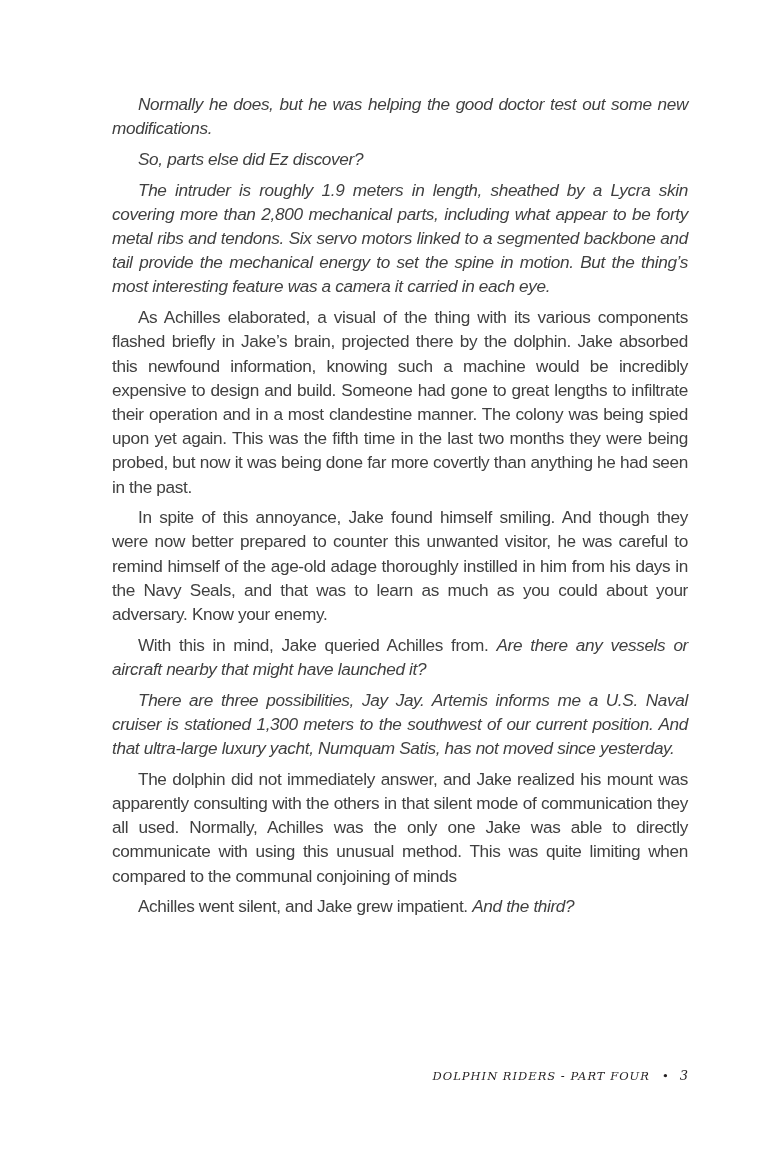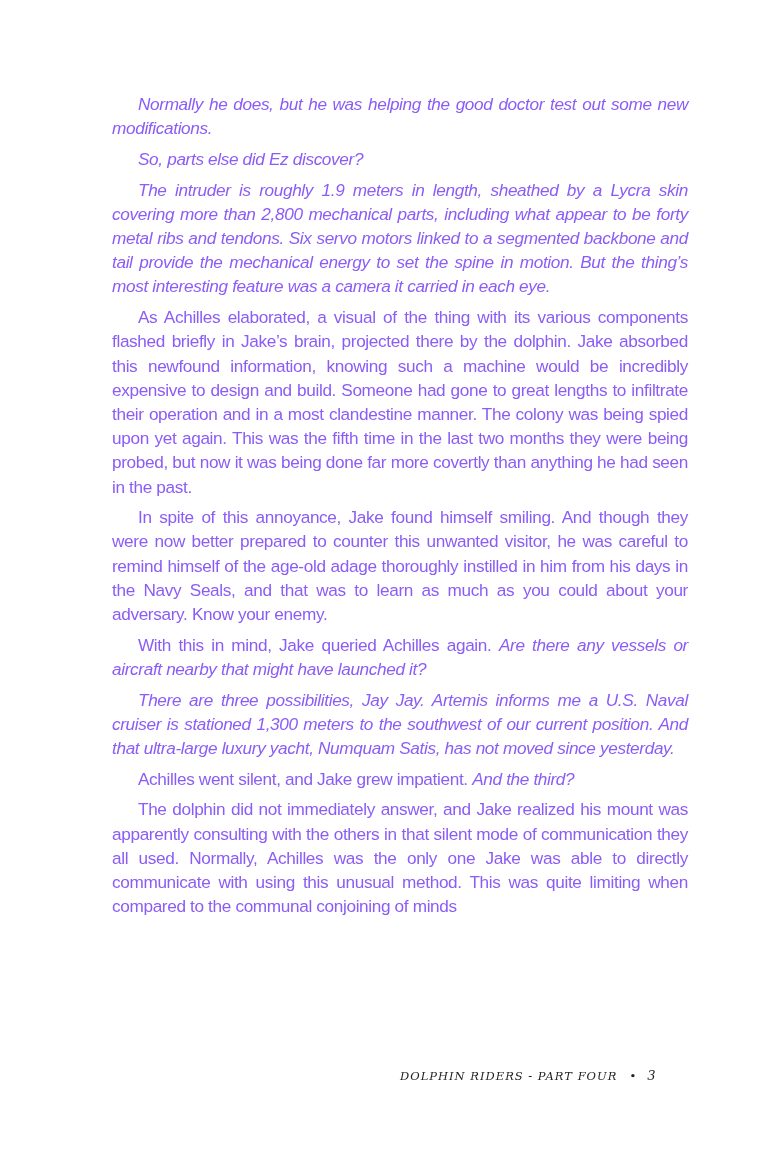--- a/index.html
+++ b/index.html
@@ -5,53 +5,54 @@
   html, body { margin: 0; padding: 0; background: #ffffff; }
   body { width: 768px; height: 1152px; position: relative; overflow: hidden; }
   .page {
     position: absolute;
     left: 112px;
     top: 92px;
     width: 576px;
     font-family: "Liberation Sans", sans-serif;
     font-size: 17.2px;
     line-height: 24.2px;
-    color: #8b5cf6;
+    color: #404040;
     letter-spacing: -0.35px;
   }
   .para {
     margin: 0 0 6.5px 0;
     text-indent: 26px;
     text-align: justify;
   }
   .it { font-style: italic; }
   .footer {
     position: absolute;
     left: 400px;
     top: 1068px;
     width: 288px;
+    text-align: right;
     font-family: "DejaVu Serif", serif;
     font-style: italic;
     font-size: 11.5px;
     letter-spacing: 1px;
     color: #231f20;
   }
   .footer .dot { margin: 0 10px 0 12px; font-style: normal; }
   .footer .num { font-size: 13px; letter-spacing: 0; }
 </style>
 </head>
 <body>
 
 <div class="page">
   <p class="para"><span class="it">Normally he does, but he was helping the good doctor test out some new modifications.</span></p>
   <p class="para"><span class="it">So, parts else did Ez discover?</span></p>
   <p class="para"><span class="it">The intruder is roughly 1.9 meters in length, sheathed by a Lycra skin covering more than 2,800 mechanical parts, including what appear to be forty metal ribs and tendons. Six servo motors linked to a segmented backbone and tail provide the mechanical energy to set the spine in motion. But the thing’s most interesting feature was a camera it carried in each eye.</span></p>
   <p class="para"><span>As Achilles elaborated, a visual of the thing with its various components flashed briefly in Jake’s brain, projected there by the dolphin. Jake absorbed this newfound information, knowing such a machine would be incredibly expensive to design and build. Someone had gone to great lengths to infiltrate their operation and in a most clandestine manner. The colony was being spied upon yet again. This was the fifth time in the last two months they were being probed, but now it was being done far more covertly than anything he had seen in the past.</span></p>
   <p class="para"><span>In spite of this annoyance, Jake found himself smiling. And though they were now better prepared to counter this unwanted visitor, he was careful to remind himself of the age-old adage thoroughly instilled in him from his days in the Navy Seals, and that was to learn as much as you could about your adversary. Know your enemy.</span></p>
-  <p class="para"><span>With this in mind, Jake queried Achilles again. </span><span class="it">Are there any vessels or aircraft nearby that might have launched it?</span></p>
+  <p class="para"><span>With this in mind, Jake queried Achilles from. </span><span class="it">Are there any vessels or aircraft nearby that might have launched it?</span></p>
   <p class="para"><span class="it">There are three possibilities, Jay Jay. Artemis informs me a U.S. Naval cruiser is stationed 1,300 meters to the southwest of our current position. And that ultra-large luxury yacht, Numquam Satis, has not moved since yesterday.</span></p>
+  <p class="para"><span>The dolphin did not immediately answer, and Jake realized his mount was apparently consulting with the others in that silent mode of communication they all used. Normally, Achilles was the only one Jake was able to directly communicate with using this unusual method. This was quite limiting when compared to the communal conjoining of minds</span></p>
   <p class="para"><span>Achilles went silent, and Jake grew impatient. </span><span class="it">And the third?</span></p>
-  <p class="para"><span>The dolphin did not immediately answer, and Jake realized his mount was apparently consulting with the others in that silent mode of communication they all used. Normally, Achilles was the only one Jake was able to directly communicate with using this unusual method. This was quite limiting when compared to the communal conjoining of minds</span></p>
 </div>
 
 <div class="footer">
   <span>DOLPHIN RIDERS - PART FOUR</span><span class="dot">•</span><span class="num">3</span>
 </div>
 
 </body></html>

